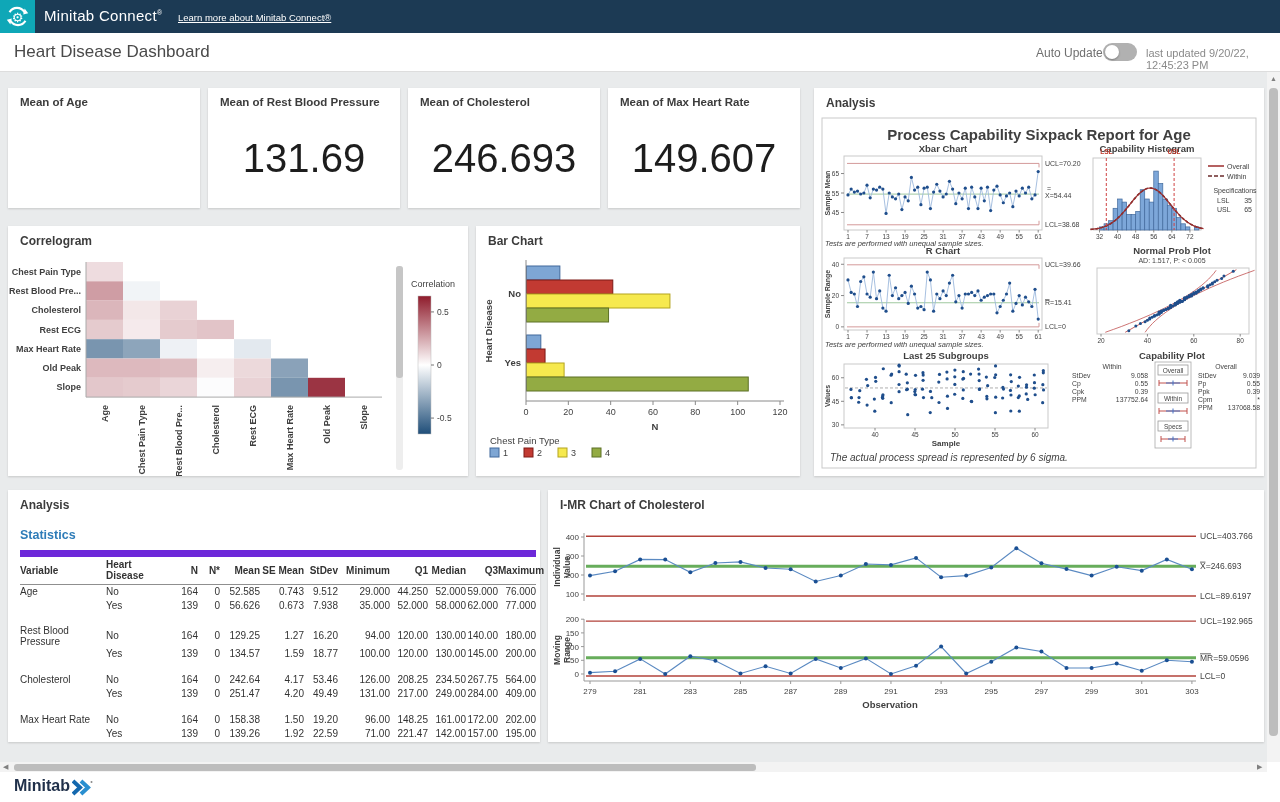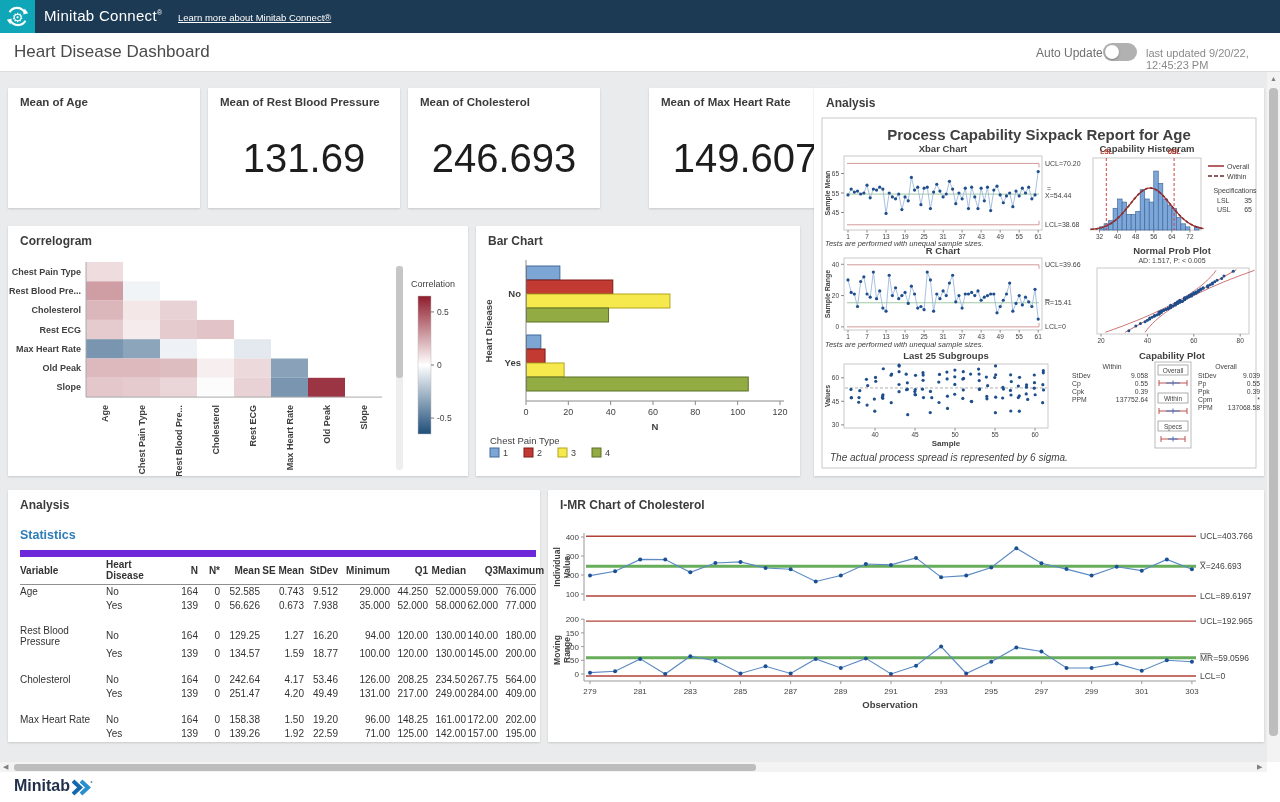--- a/index.html
+++ b/index.html
@@ -78,21 +78,21 @@
         <div class="kpi-title">Mean of Age</div>
       </div>
       <div class="card" style="left: 208px; top: 88px; width: 192px; height: 120px;">
         <div class="kpi-title">Mean of Rest Blood Pressure</div>
         <div class="kpi-value">131.69</div>
       </div>
       <div class="card" style="left: 408px; top: 88px; width: 192px; height: 120px;">
         <div class="kpi-title">Mean of Cholesterol</div>
         <div class="kpi-value">246.693</div>
       </div>
-      <div class="card" style="left: 608px; top: 88px; width: 192px; height: 120px; margin-left: 41px;">
+      <div class="card" style="left: 608px; top: 88px; width: 192px; height: 120px;">
         <div class="kpi-title">Mean of Max Heart Rate</div>
         <div class="kpi-value">149.607</div>
       </div>
     </div>
 
   <div class="card" id="corr-card" style="left:8px;top:226px;width:460px;height:250px;">
     <div class="card-title">Correlogram</div>
     <div id="corr-body" class="abs" style="left:0;top:0;width:460px;height:250px;">
         <svg width="460" height="250" style="position: absolute; left: 0px; top: 0px;">
           <rect x="78" y="36" width="37" height="19.3" fill="rgb(238,220,223)"></rect>
@@ -887,21 +887,21 @@
             </tr>
             <tr>
               <td class="txt"></td>
               <td class="txt">Yes</td>
               <td class="num">139</td>
               <td class="num">0</td>
               <td class="num">139.26</td>
               <td class="num">1.92</td>
               <td class="num">22.59</td>
               <td class="num">71.00</td>
-              <td class="num">125.00</td>
+              <td class="num">221.47</td>
               <td class="num">142.00</td>
               <td class="num">157.00</td>
               <td class="num">195.00</td>
             </tr>
           </tbody>
         </table>
       </div>
   </div>
 
   <div class="card" id="imr-card" style="left:548px;top:490px;width:716px;height:252px;">

